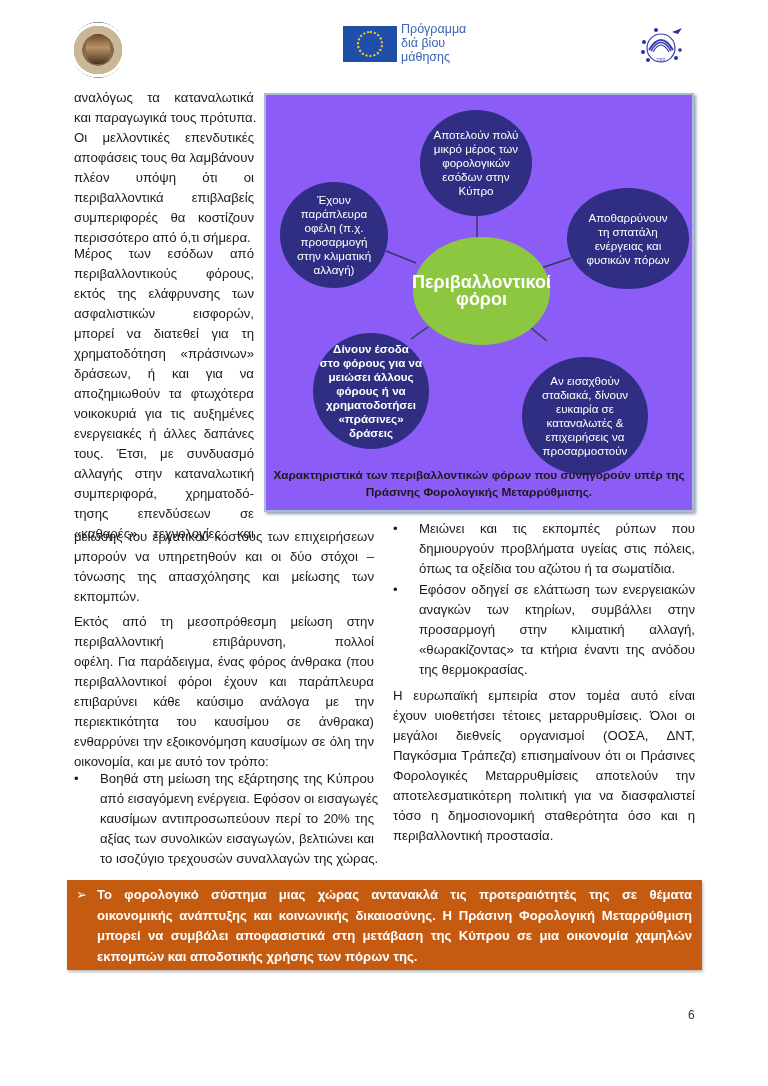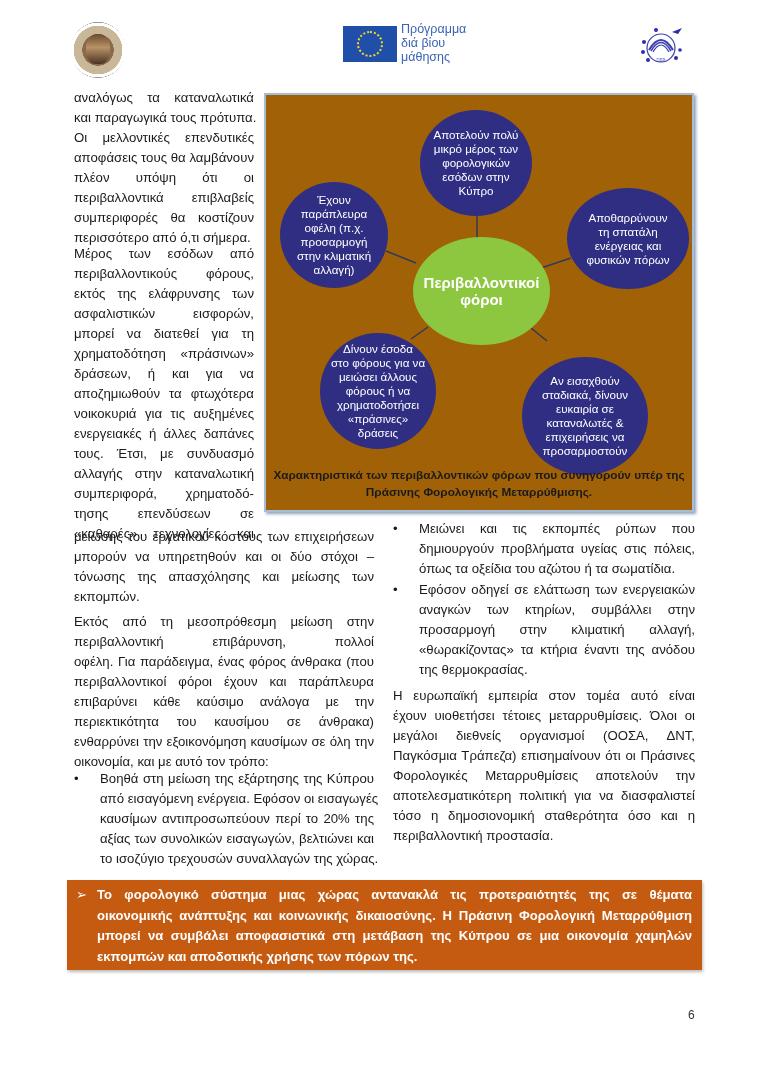--- a/index.html
+++ b/index.html
@@ -17,26 +17,26 @@
     border: 2px dotted #f5d42a; box-sizing: border-box; }
   .eu-text { left: 401px; top: 22px; font-size: 12.5px; line-height: 14px; color: #3a64b5; }
   .logo-right { left: 636px; top: 22px; width: 50px; height: 50px; }
 
   
   .para { font-size: 13.2px; line-height: 20px; text-align: justify; color: #1a1a1a; }
   .para .ln { display: block; text-align: justify; text-align-last: justify; white-space: nowrap; }
   .para .ln.last { text-align-last: left; }
 
   
-  .diagram { left: 264px; top: 93px; width: 430px; height: 419px; background: #a16207;
+  .diagram { left: 264px; top: 93px; width: 430px; height: 419px; background: #8b5cf6;
     border: 2px solid #a8bcd8; box-shadow: 2px 2px 3px #8fa0b8; box-sizing: border-box; }
   .circle { position: absolute; border-radius: 50%; background: #2f2e82; color: #ffffff;
     display: flex; align-items: center; justify-content: center; text-align: center;
     font-size: 11.6px; line-height: 14px; box-sizing: border-box; padding: 6px; }
-  .circle.green { background: #8dc63f; font-weight: bold; font-size: 15px; line-height: 17px; }
+  .circle.green { background: #8dc63f; font-weight: bold; font-size: 18px; line-height: 17px; }
   .circle span { display: block; }
   .caption { position: absolute; left: 0; width: 100%; text-align: center; font-size: 11.8px; line-height: 17px; color: #1a1a1a; }
 
   
   .bullet-item { position: absolute; font-size: 13.2px; line-height: 20px; }
   .bullet-item .dot { position: absolute; left: 0; top: 0; }
   .bullet-item .txt { position: absolute; left: 26px; top: 0; }
 
   
   .callout { left: 67px; top: 880px; width: 635px; height: 90px; background: #c55a11;
@@ -144,21 +144,21 @@
     </div>
   </div>
 
   <div class="circle green" style="left:147px; top:142px; width:137px; height:108px;">
     <div>
       <span>Περιβαλλοντικοί</span>
       <span>φόροι</span>
     </div>
   </div>
 
-  <div class="circle" style="left:54px; top:238px; width:116px; height:116px;">
+  <div class="circle" style="left:47px; top:238px; width:116px; height:116px;font-weight:bold;">
     <div>
       <span>Δίνουν έσοδα</span>
       <span>στο φόρους για να</span>
       <span>μειώσει άλλους</span>
       <span>φόρους ή να</span>
       <span>χρηματοδοτήσει</span>
       <span>«πράσινες»</span>
       <span>δράσεις</span>
     </div>
   </div>

